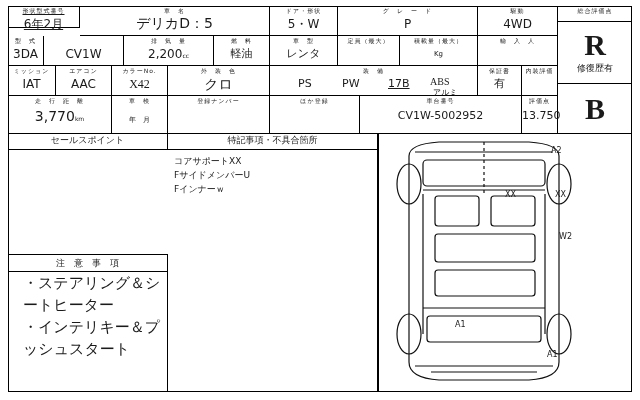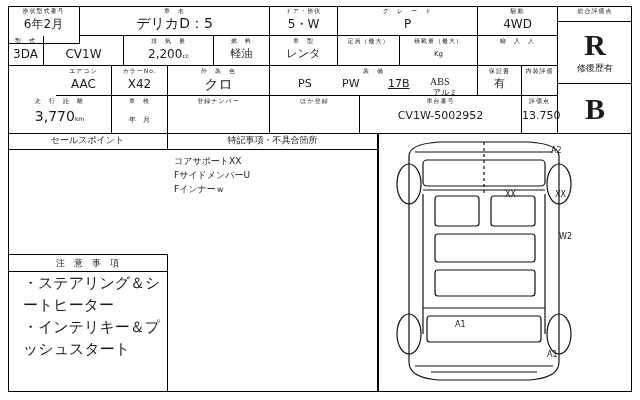--- a/index.html
+++ b/index.html
@@ -29,21 +29,21 @@
 
   .unit{font-size:6px;}
   .sm{font-size:7px;}
 </style>
 </head>
 <body>
 
 <div class="sheet">
   <div class="frame"></div>
 
-  <div class="cell" style="left:8px;top:6px;width:72px;height:38px;">
+  <div class="cell" style="left:8px;top:6px;width:72px;height:22px;text-decoration:underline;">
     <div class="lbl">形状型式番号</div>
     <div class="val" style="margin-top:2px;">6年2月</div>
   </div>
 
   <div class="cell" style="left:80px;top:6px;width:190px;height:30px;">
     <div class="lbl">車　名</div>
     <div class="val big" style="margin-top:1px;">デリカD：5</div>
   </div>
 
   <div class="cell" style="left:270px;top:6px;width:68px;height:30px;">
@@ -99,27 +99,31 @@
   </div>
   <div class="cell" style="left:400px;top:36px;width:78px;height:30px;">
     <div class="lbl">積載量（最大）</div>
     <div class="val"><span class="sm">Kg</span></div>
   </div>
   <div class="cell" style="left:478px;top:36px;width:80px;height:30px;">
     <div class="lbl">輸　入　人</div>
     <div class="val sm" style="margin-top:6px;"></div>
   </div>
 
+  <div class="cell" style="left:8px;top:66px;width:48px;height:30px;">
+    <div class="lbl">ミッション</div>
+    <div class="val" style="margin-top:2px;">IAT</div>
+  </div>
   <div class="cell" style="left:56px;top:66px;width:56px;height:30px;">
     <div class="lbl">エアコン</div>
     <div class="val" style="margin-top:2px;">AAC</div>
   </div>
   <div class="cell" style="left:112px;top:66px;width:56px;height:30px;">
     <div class="lbl">カラーNo.</div>
-    <div class="val" style="margin-top:2px;">X42</div>
+    <div class="val" style="margin-top:2px;font-family:Liberation Serif, serif;">X42</div>
   </div>
   <div class="cell" style="left:168px;top:66px;width:102px;height:30px;">
     <div class="lbl">外　装　色</div>
     <div class="val" style="margin-top:2px;font-size:14px;">クロ</div>
   </div>
   <div class="cell" style="left:270px;top:66px;width:208px;height:30px;">
     <div class="lbl">装　備</div>
     <div style="position:relative;height:20px;">
       <span style="position:absolute;left:28px;top:2px;font-size:11px;">PS</span>
       <span style="position:absolute;left:72px;top:2px;font-size:11px;">PW</span>

